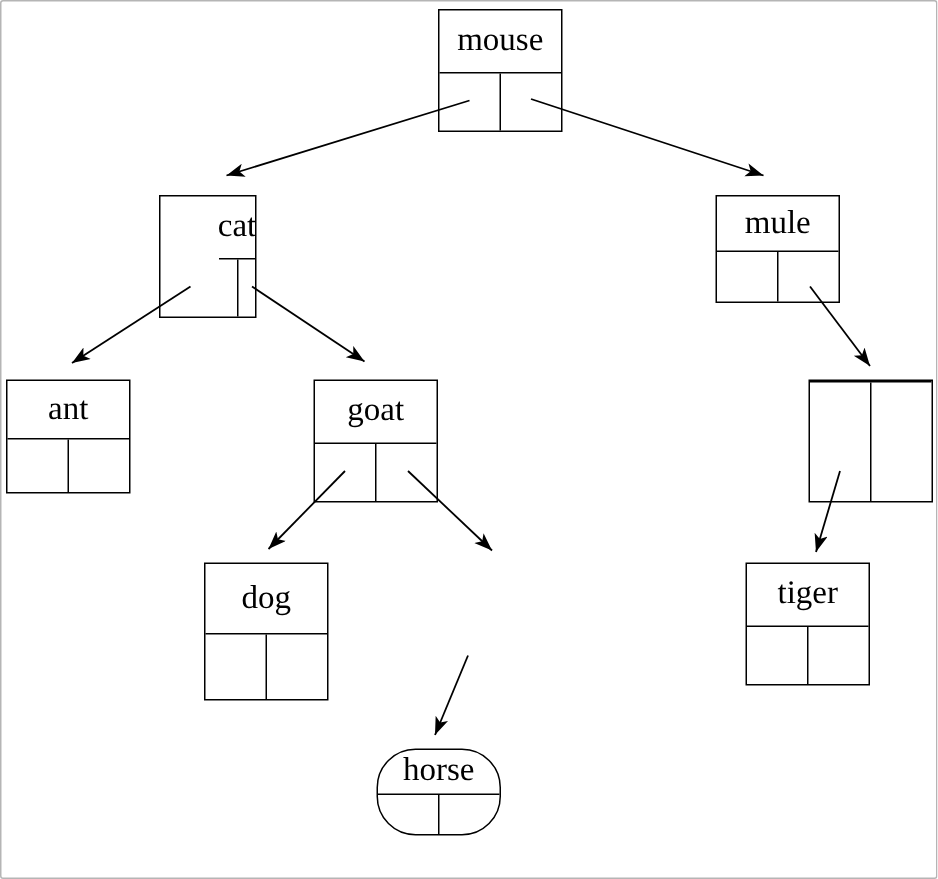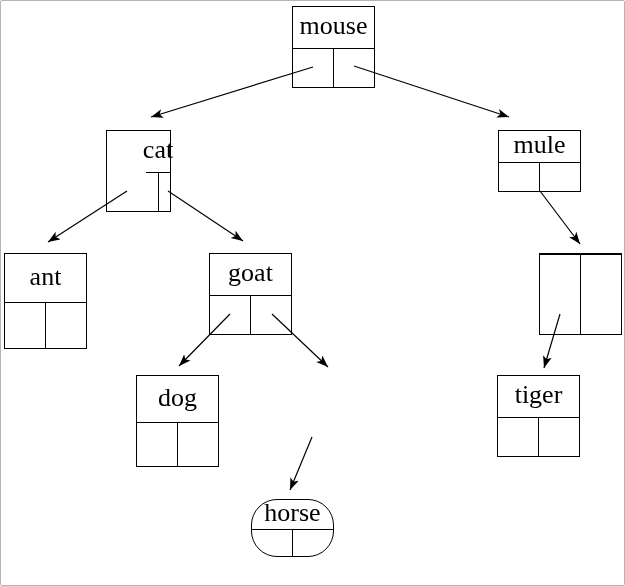--- a/index.html
+++ b/index.html
@@ -37,21 +37,21 @@
     border: 1.5px solid #000000;
     background: #ffffff;
     display: flex;
     flex-direction: column;
   }
   .node-label {
     flex: 1 1 50%;
     display: flex;
     align-items: center;
     justify-content: center;
-    font-size: 26px;
+    font-size: 22px;
     color: #000000;
     line-height: 1;
     padding-bottom: 2px;
   }
   .node-cells {
     flex: 1 1 50%;
     display: flex;
     border-top: 1.5px solid #000000;
   }
   .cell {
@@ -73,28 +73,28 @@
           <div class="cell cell-right"></div>
         </div>
       </div>
       <div class="node" style="left: 105px; top: 129px; width: 65px; height: 82px; padding-left: 39px;">
         <div class="node-label">cat</div>
         <div class="node-cells">
           <div class="cell cell-left"></div>
           <div class="cell cell-right"></div>
         </div>
       </div>
-      <div class="node" style="left: 476px; top: 129px; width: 83px; height: 62px; margin-left: 21px;">
+      <div class="node" style="left: 476px; top: 129px; width: 83px; height: 72px;">
         <div class="node-label">mule</div>
         <div class="node-cells">
           <div class="cell cell-left"></div>
           <div class="cell cell-right"></div>
         </div>
       </div>
-      <div class="node" style="left: 3px; top: 252px; width: 83px; height: 96px;">
+      <div class="node" style="left: 3px; top: 252px; width: 83px; height: 76px;">
         <div class="node-label">ant</div>
         <div class="node-cells">
           <div class="cell cell-left"></div>
           <div class="cell cell-right"></div>
         </div>
       </div>
       <div class="node" style="left: 208px; top: 252px; width: 83px; height: 82px;">
         <div class="node-label">goat</div>
         <div class="node-cells">
           <div class="cell cell-left"></div>

